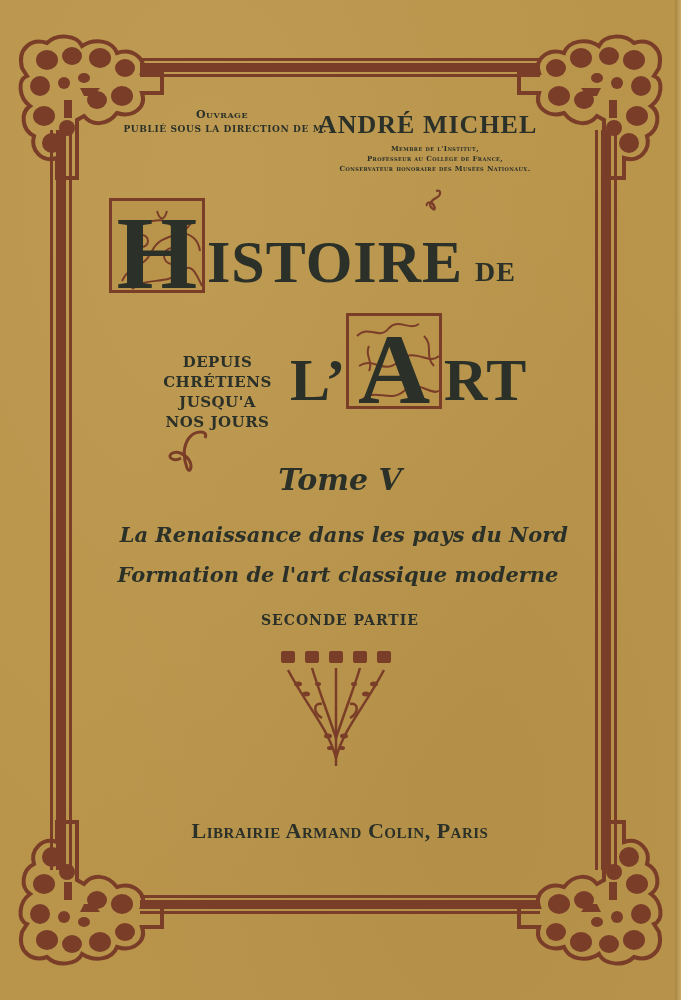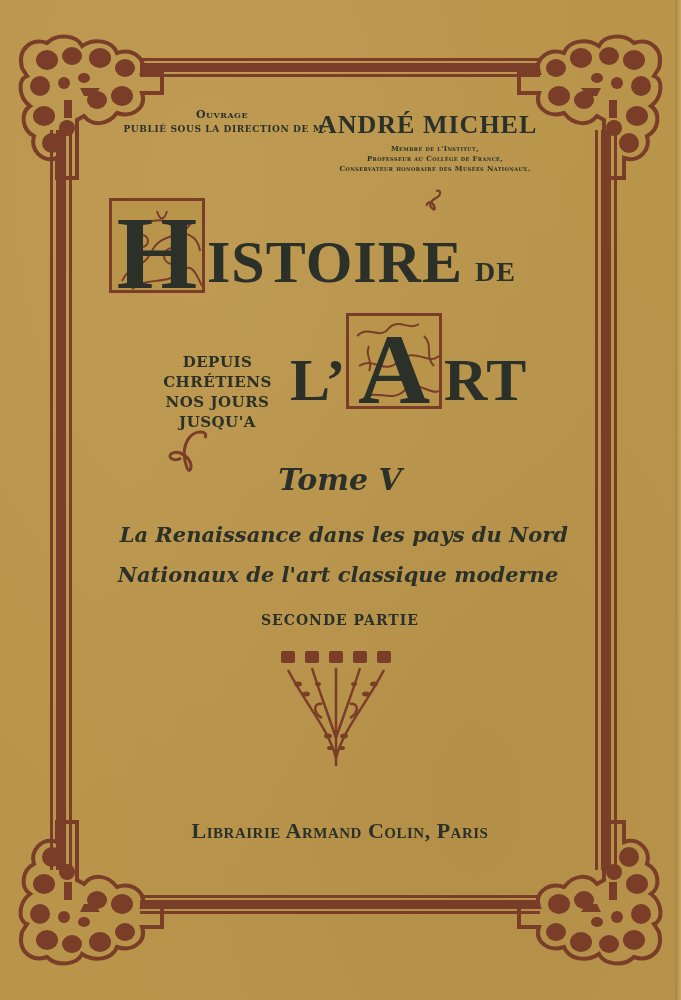--- a/index.html
+++ b/index.html
@@ -130,42 +130,42 @@
     </g>
   </svg>
   <div class="dropcap-letter" style="top:-8px;font-size:104px;">H</div>
 </div>
 <div class="abs ink title-rest" style="left:207px;top:232px;font-size:60px;line-height:60px;">ISTOIRE</div>
 <div class="abs ink title-rest" style="left:475px;top:256px;font-size:28px;">DE</div>
 
 <div class="abs ink subtitle-block">
   <div>DEPUIS</div>
   <div>CHRÉTIENS</div>
+  <div>JUSQU'A</div>
   <div>NOS JOURS</div>
-  <div>JUSQU'A</div>
 </div>
 
 <div class="abs ink title-rest" style="left:290px;top:350px;font-size:60px;line-height:60px;">L’</div>
 <div class="dropcap" style="left:346px;top:313px;width:96px;height:96px;">
   <svg width="96" height="96" style="position:absolute;left:0;top:0">
     <g fill="none" stroke="#7a3d28" stroke-width="2">
       <path d="M8,20 C20,8 30,25 40,12 C50,2 60,15 70,8"></path>
       <path d="M10,50 C25,40 35,60 50,45 C65,30 80,50 90,40"></path>
       <path d="M12,85 C25,70 40,88 55,75 C70,62 80,80 90,75"></path>
       <path d="M20,30 C15,40 25,45 20,55"></path>
       <path d="M75,20 C85,30 75,40 85,50"></path>
     </g>
   </svg>
   <div class="dropcap-letter" style="top:-4px;font-size:100px;">A</div>
 </div>
 <div class="abs ink title-rest" style="left:444px;top:350px;font-size:60px;line-height:60px;">RT</div>
 
 <div class="abs ink tome">Tome V</div>
 <div class="abs ink line1">La Renaissance dans les pays du Nord</div>
-<div class="abs ink line2">Nationaux de l'art classique moderne</div>
+<div class="abs ink line2">Formation de l'art classique moderne</div>
 <div class="abs ink partie">SECONDE PARTIE</div>
 
 <svg class="abs" style="left:278px;top:648px" width="120" height="120">
   <g fill="#7a3d28">
     <rect x="3" y="3" width="14" height="12" rx="2"></rect>
     <rect x="27" y="3" width="14" height="12" rx="2"></rect>
     <rect x="51" y="3" width="14" height="12" rx="2"></rect>
     <rect x="75" y="3" width="14" height="12" rx="2"></rect>
     <rect x="99" y="3" width="14" height="12" rx="2"></rect>
   </g>

